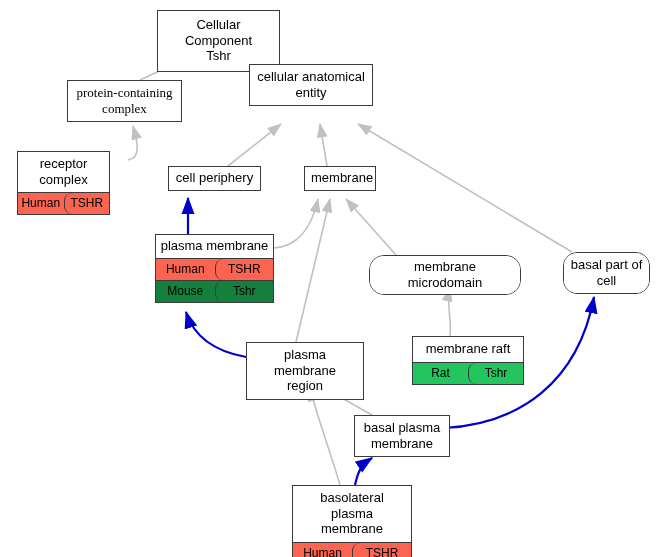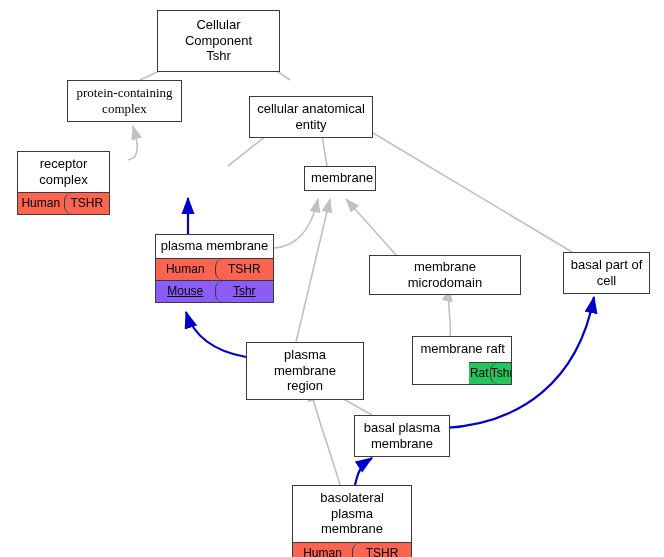--- a/index.html
+++ b/index.html
@@ -116,60 +116,63 @@
   <div class="node root" style="left:157px; top:10px; width:123px;">
     <div class="title">Cellular Component
 Tshr</div>
   </div>
 
   <div class="node" style="left:67px; top:80px; width:115px;font-family:Liberation Serif, serif;">
     <div class="title">protein-containing
 complex</div>
   </div>
 
-  <div class="node" style="left:249px; top:96px; width:124px;">
+  <div class="node" style="left:249px; top:64px; width:124px;">
     <div class="title">cellular anatomical
 entity</div>
   </div>
 
   <div class="node" style="left:17px; top:151px; width:93px;">
     <div class="title">receptor complex</div>
     <div class="annrow" style="background:#FA6450;">
       <div class="anncell">Human</div>
       <div class="anncell">TSHR</div>
     </div>
   </div>
 
+  <div class="node" style="left:168px; top:166px; width:93px;">
+    <div class="title" style="padding:3px 6px 4px 6px;">cell periphery</div>
+  </div>
 
   <div class="node" style="left:304px; top:166px; width:72px;">
     <div class="title" style="padding:3px 6px 4px 6px;">membrane</div>
   </div>
 
   <div class="node" style="left:155px; top:234px; width:119px;">
     <div class="title" style="padding:3px 4px 4px 4px;">plasma membrane</div>
     <div class="annrow" style="background:#FA6450;">
       <div class="anncell">Human</div>
       <div class="anncell">TSHR</div>
     </div>
-    <div class="annrow" style="background:#8b5cf6;text-decoration:underline;">
+    <div class="annrow" style="background:#15803d;">
       <div class="anncell">Mouse</div>
       <div class="anncell">Tshr</div>
     </div>
   </div>
 
-  <div class="node" style="left:369px; top:255px; width:152px;">
+  <div class="node" style="left:369px; top:255px; width:152px;border-radius:15px;">
     <div class="title" style="padding:3px 6px 4px 6px;">membrane microdomain</div>
   </div>
 
-  <div class="node" style="left:563px; top:252px; width:87px;">
+  <div class="node" style="left:563px; top:252px; width:87px;border-radius:14px;">
     <div class="title">basal part of
 cell</div>
   </div>
 
-  <div class="node" style="left:412px; top:336px; width:100px;align-items:flex-end;">
+  <div class="node" style="left:412px; top:336px; width:112px;">
     <div class="title">membrane raft</div>
     <div class="annrow" style="background:#22c55e;">
       <div class="anncell">Rat</div>
       <div class="anncell">Tshr</div>
     </div>
   </div>
 
   <div class="node" style="left:246px; top:342px; width:118px;">
     <div class="title">plasma membrane
 region</div>

